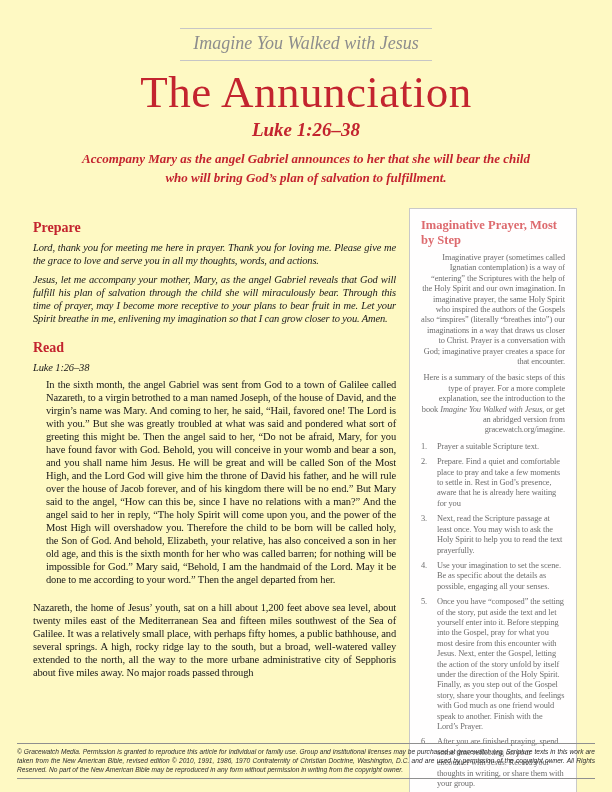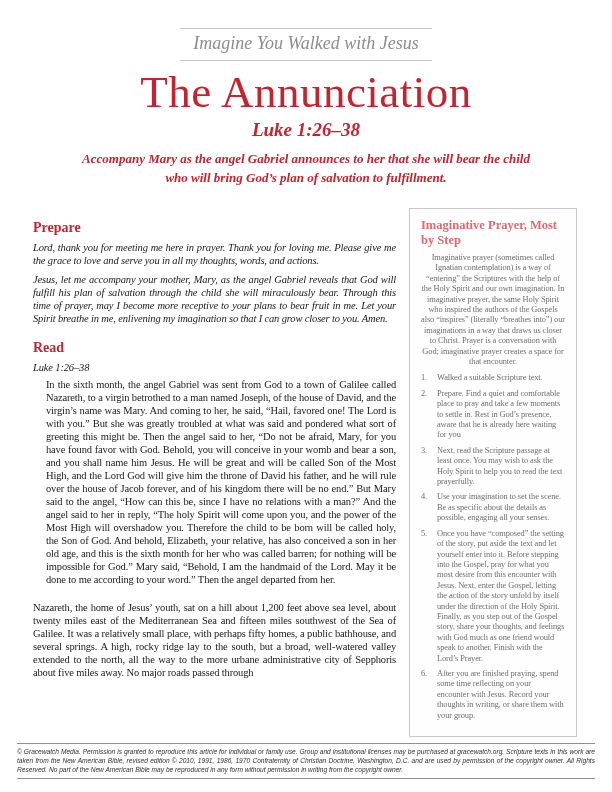--- a/index.html
+++ b/index.html
@@ -1,20 +1,20 @@
 <!DOCTYPE html>
 <html><head>
 <meta charset="utf-8">
 <style>
   html,body{margin:0;padding:0;background:#e9e9e9;}
   .page{
     position:relative;
     width:612px;height:792px;
     margin:0 auto;
-    background:#ffffff;
+    background:#fef9c3;
     font-family:"Liberation Serif",serif;
     overflow:hidden;
   }
   
   .banner{
     width:252px;
     margin:28px auto 0;
     padding:4px 0 6px;
     border-top:1px solid #c6c6c6;
     border-bottom:1px solid #c6c6c6;
@@ -91,21 +91,21 @@
     font-size:12.5px;
     font-weight:700;
     color:#dd6a6e;
   }
   .sidebar p,.sidebar li{
     font-size:8.4px;
     line-height:10.4px;
     letter-spacing:-.1px;
     color:#6d6d6d;
   }
-  .sidebar p{margin:0 0 6px;text-align:center;}
+  .sidebar p{margin:0 0 6px;text-align:right;}
   .sidebar ol{list-style:none;margin:2px 0 0;padding:0;}
   .sidebar li{display:flex;margin-bottom:5px;}
   .sidebar .num{width:16px;flex:none;}
   .book{font-style:italic;}
   
   .footer{
     position:absolute;
     left:17px;right:17px;bottom:13px;
     border-top:1px solid #8f8f8f;
     border-bottom:1px solid #8f8f8f;
@@ -153,24 +153,25 @@
 
       <section>
         <p>Nazareth, the home of Jesus’ youth, sat on a hill about 1,200 feet above sea level, about twenty miles east of the Mediterranean Sea and fifteen miles southwest of the Sea of Galilee. It was a relatively small place, with perhaps fifty homes, a public bathhouse, and several springs. A high, rocky ridge lay to the south, but a broad, well-watered valley extended to the north, all the way to the more urbane administrative city of Sepphoris about five miles away. No major roads passed through</p>
       </section>
 
     </div>
 
     <aside class="sidebar">
       <h3>Imaginative Prayer, Most by Step</h3>
       <p>Imaginative prayer (sometimes called Ignatian contemplation) is a way of “entering” the Scriptures with the help of the Holy Spirit and our own imagination. In imaginative prayer, the same Holy Spirit who inspired the authors of the Gospels also “inspires” (literally “breathes into”) our imaginations in a way that draws us closer to Christ. Prayer is a conversation with God; imaginative prayer creates a space for that encounter.</p>
+      <p><span>Here is a summary of the basic steps of this type of prayer. For a more complete explanation, see the introduction to the book </span><em class="book">Imagine You Walked with Jesus</em><span>, or get an abridged version from gracewatch.org/imagine.</span></p>
       <ol>
         <li>
             <span class="num">1.</span>
-            <span>Walked a suitable Scripture text.</span>
+            <span>Prayer a suitable Scripture text.</span>
           </li>
         <li>
             <span class="num">2.</span>
             <span>Prepare. Find a quiet and comfortable place to pray and take a few moments to settle in. Rest in God’s presence, aware that he is already here waiting for you</span>
           </li>
         <li>
             <span class="num">3.</span>
             <span>Next, read the Scripture passage at least once. You may wish to ask the Holy Spirit to help you to read the text prayerfully.</span>
           </li>
         <li>

